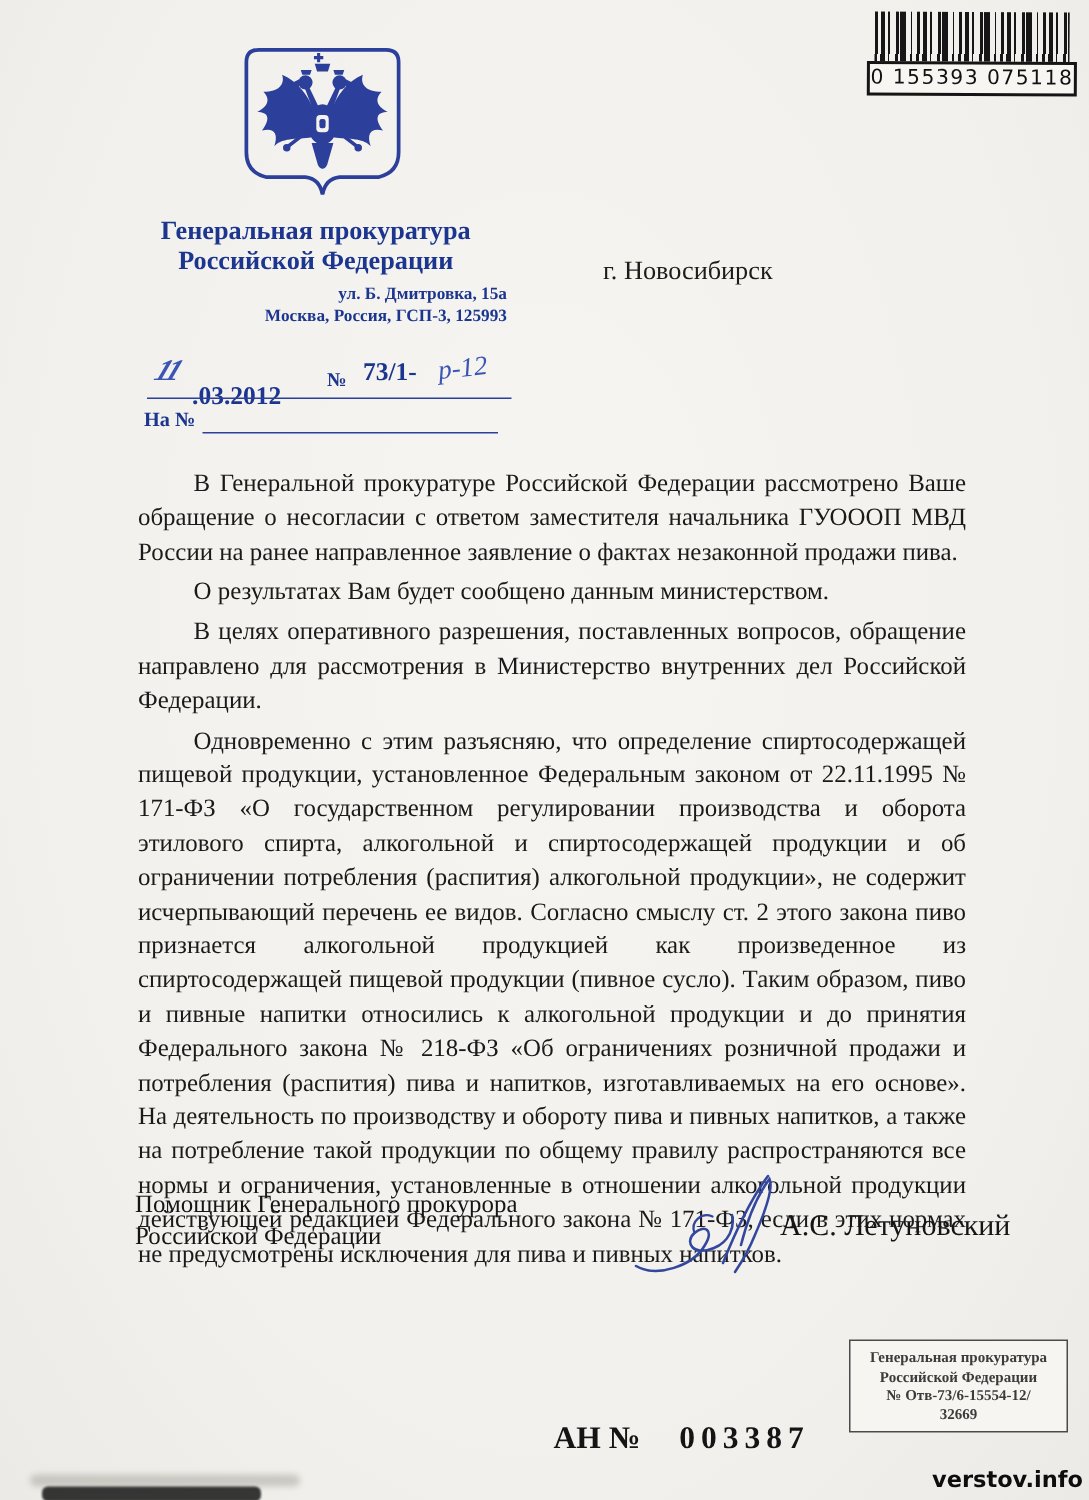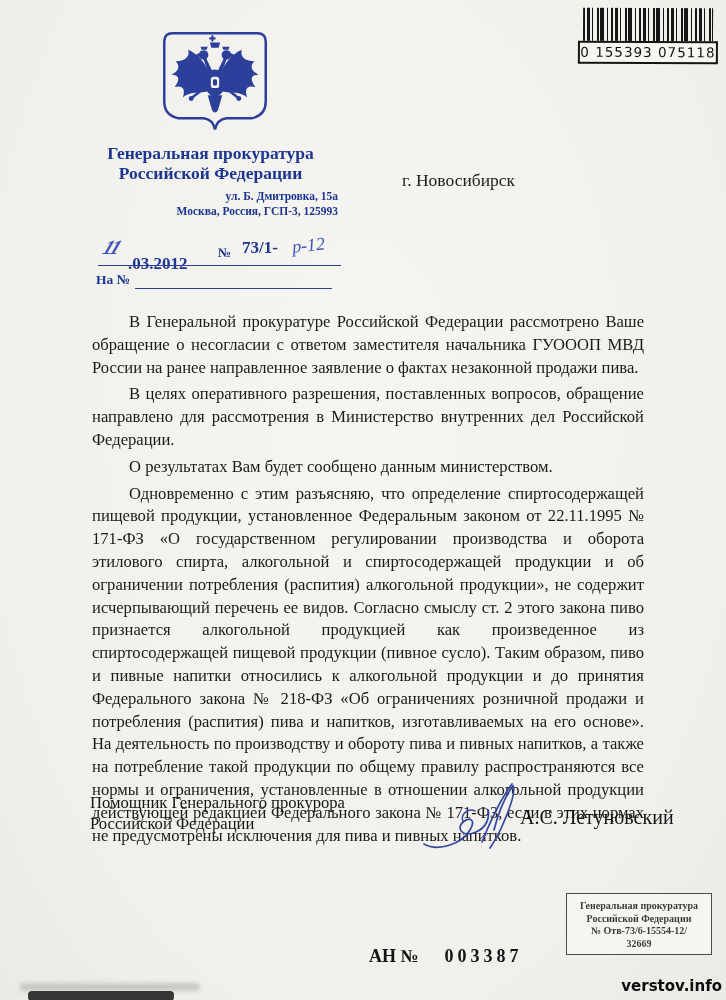--- a/index.html
+++ b/index.html
@@ -63,21 +63,21 @@
   .sig-scribble{position:absolute;left:420px;top:778px;width:110px;height:80px;}
   .sig-name{position:absolute;left:520px;top:806px;font-size:20px;color:#151515;}
   
   .stamp{
     position:absolute;left:566px;top:893px;width:146px;height:62px;
     border:1.5px solid #4a4a4a;background:#f6f5f1;
     text-align:center;color:#3b3b3b;font-size:10px;line-height:12.5px;font-weight:bold;
     padding-top:6px;box-sizing:border-box;
   }
   
-  .an-row{position:absolute;left:369px;top:946px;font-weight:bold;font-size:18px;color:#141414;}
+  .an-row{position:absolute;left:369px;top:946px;font-weight:bold;font-size:21px;color:#141414;}
   .an-num{margin-left:26px;letter-spacing:4px;}
   .watermark{
     position:absolute;right:4px;top:977px;
     font-family:"DejaVu Sans", sans-serif;font-weight:bold;font-size:15px;color:#0d0d0d;text-align:center;
   }
   .scan-smudge{
     position:absolute;left:28px;top:991px;width:146px;height:10px;
     background:#1d1d1d;border-radius:4px;filter:blur(.6px);opacity:.88;
   }
   .scan-smudge2{
@@ -151,22 +151,22 @@
   </div>
   <div class="onno-row">
     <span class="onno-label">На №</span>
     <div class="onno-underline"></div>
   </div>
 
   <div class="city">г. Новосибирск</div>
 
   <div class="body-text">
     <p>В Генеральной прокуратуре Российской Федерации рассмотрено Ваше обращение о несогласии с ответом заместителя начальника ГУОООП МВД России на ранее направленное заявление о фактах незаконной продажи пива.</p>
+    <p>О результатах Вам будет сообщено данным министерством.</p>
     <p>В целях оперативного разрешения, поставленных вопросов, обращение направлено для рассмотрения в Министерство внутренних дел Российской Федерации.</p>
-    <p>О результатах Вам будет сообщено данным министерством.</p>
     <p>Одновременно с этим разъясняю, что определение спиртосодержащей пищевой продукции, установленное Федеральным законом от 22.11.1995 № 171-ФЗ «О государственном регулировании производства и оборота этилового спирта, алкогольной и спиртосодержащей продукции и об ограничении потребления (распития) алкогольной продукции», не содержит исчерпывающий перечень ее видов. Согласно смыслу ст. 2 этого закона пиво признается алкогольной продукцией как произведенное из спиртосодержащей пищевой продукции (пивное сусло). Таким образом, пиво и пивные напитки относились к алкогольной продукции и до принятия Федерального закона № 218-ФЗ «Об ограничениях розничной продажи и потребления (распития) пива и напитков, изготавливаемых на его основе». На деятельность по производству и обороту пива и пивных напитков, а также на потребление такой продукции по общему правилу распространяются все нормы и ограничения, установленные в отношении алкогольной продукции действующей редакцией Федерального закона № 171-ФЗ, если в этих нормах не предусмотрены исключения для пива и пивных напитков.</p>
   </div>
 
   <div class="sig-position">
     <div>Помощник Генерального прокурора</div>
     <div>Российской Федерации</div>
   </div>
   <div class="sig-scribble">
     <svg width="110" height="80" viewBox="0 0 110 80">
       <path d="M4 66 C18 74 42 66 50 52 C56 42 50 38 43 44 C36 50 42 60 56 54 C66 50 70 40 68 32

